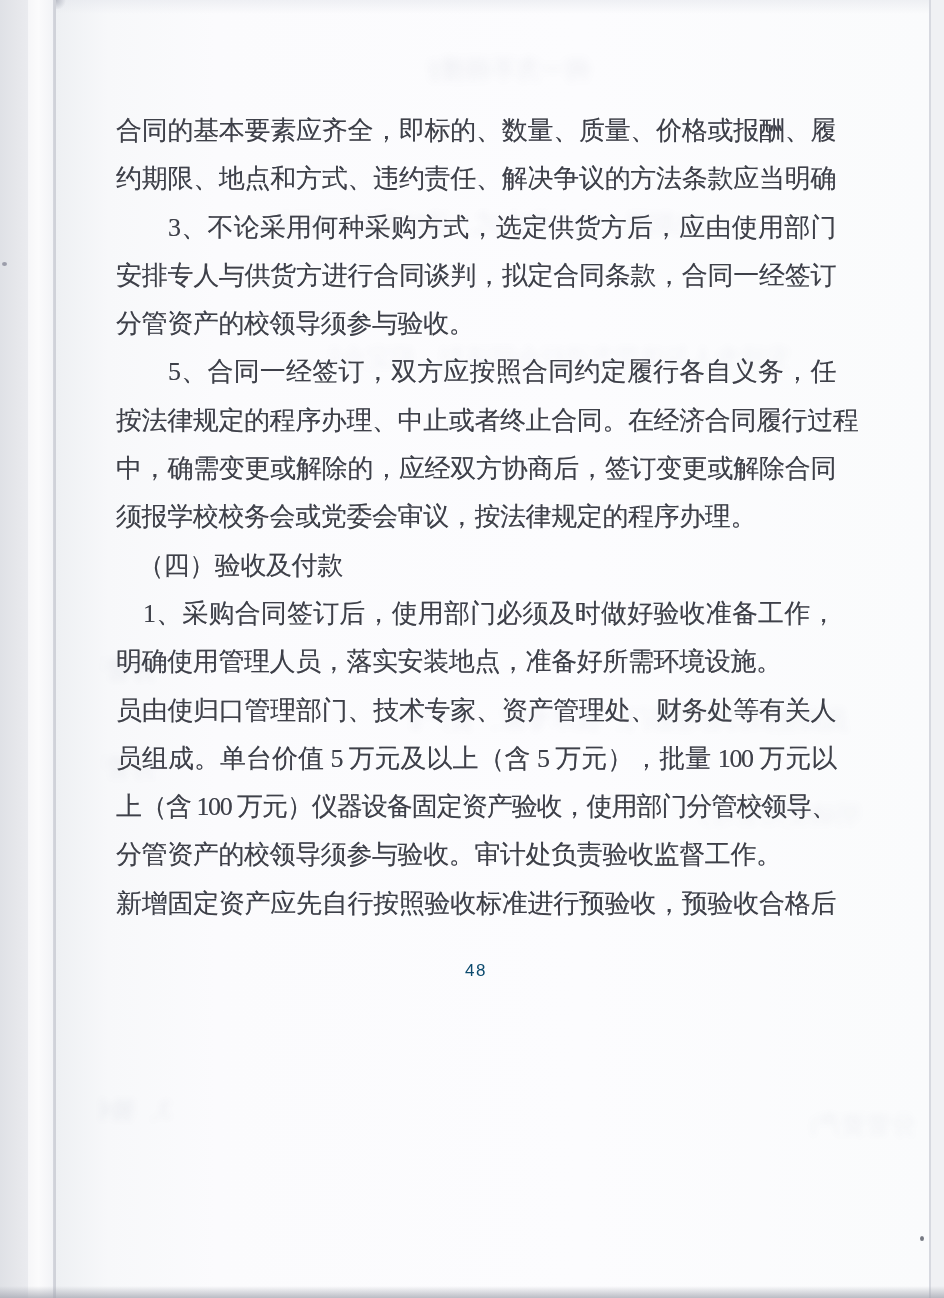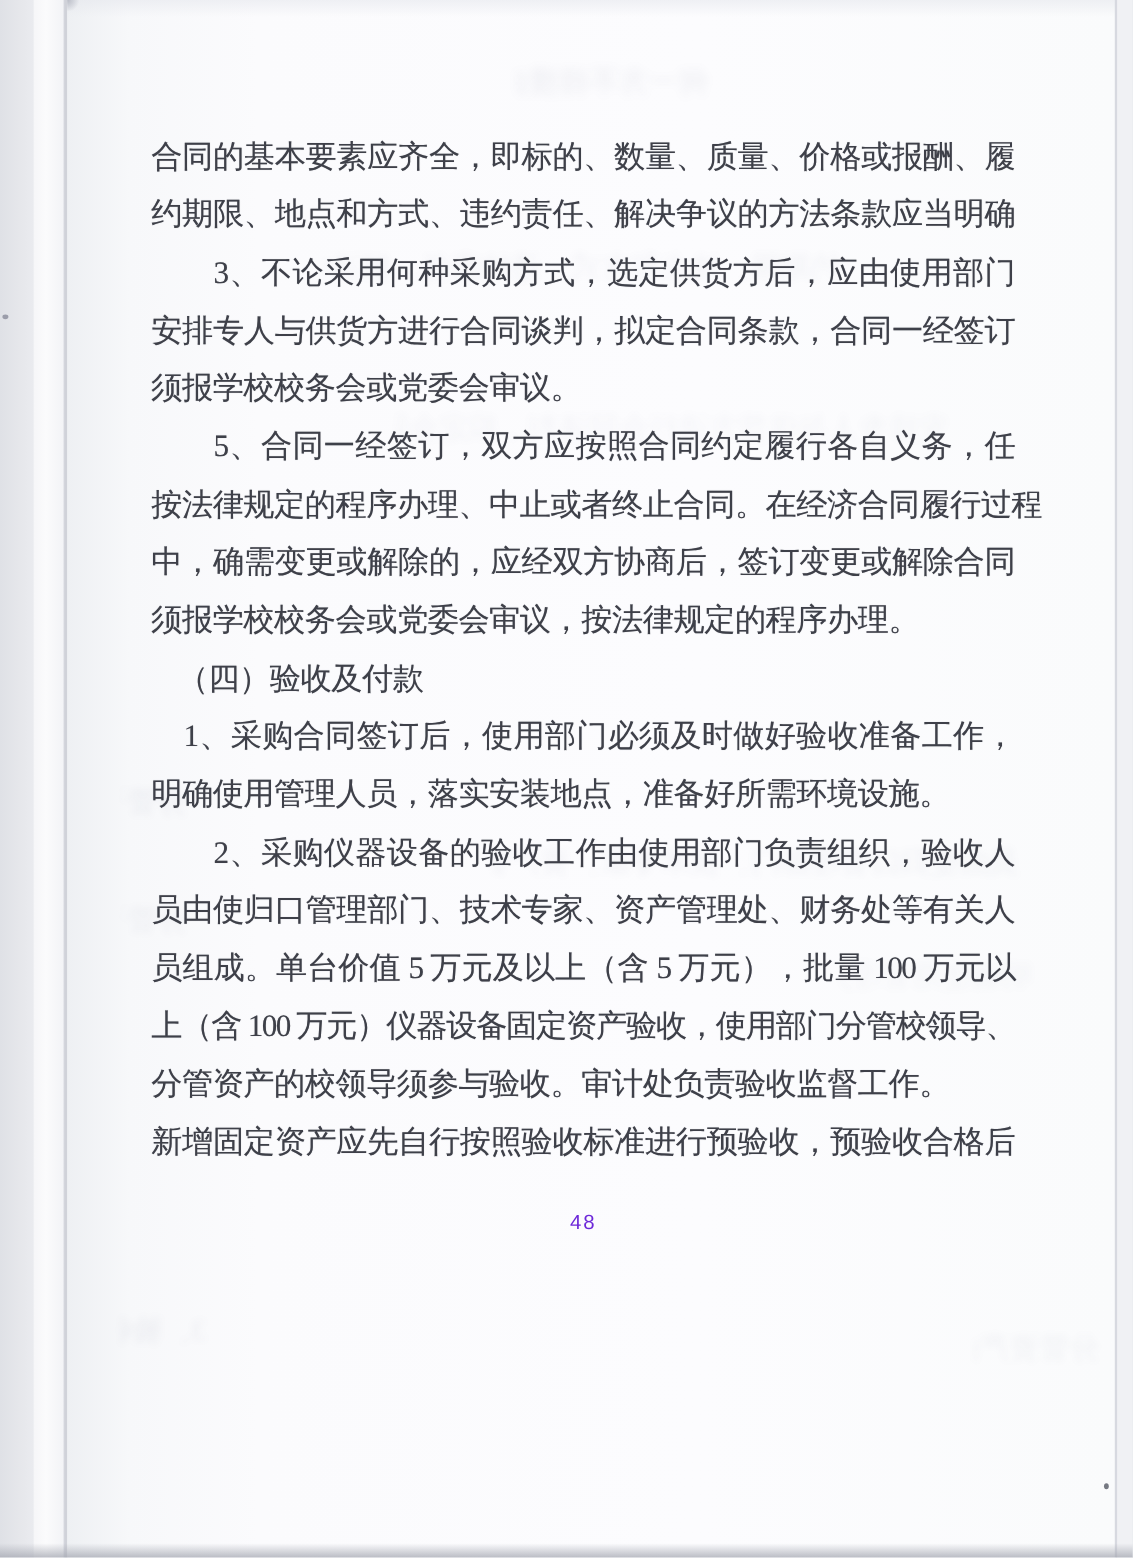--- a/index.html
+++ b/index.html
@@ -23,31 +23,31 @@
   .right-edge-line { position:absolute; left:929px; top:0; width:2px; height:1298px;
     background:#d7d9e0; }
   .right-zone { position:absolute; left:931px; top:0; width:13px; height:1298px;
     background:#f0f1f4; }
   .bottom-edge { position:absolute; left:0; bottom:0; width:944px; height:12px;
     background:linear-gradient(180deg, rgba(170,173,182,0) 0, rgba(164,167,177,.75) 100%); }
   .corner-mark { position:absolute; left:0; top:0; width:10px; height:9px;
     background:radial-gradient(circle at 0 0,#b9bcc6 0,rgba(185,188,198,0) 75%); }
 
   
-  .text-block { position:absolute; left:126px; top:107px; width:720px;
+  .text-block { position:absolute; left:116px; top:107px; width:720px;
     color:#3e4049; }
   .line { width:720px; font-size:26px; line-height:48.3px; white-space:nowrap;
     letter-spacing:-0.4px; text-shadow:0 0 .6px rgba(62,64,73,.45); }
   .j { text-align:justify; text-align-last:justify; }
   .i2 { text-indent:52px; }
   .i1 { text-indent:27px; }
   .i08 { text-indent:22px; }
   .tight { letter-spacing:-1.3px; }
   .footer { margin-top:33px; width:720px; text-align:center; font-size:17px;
-    letter-spacing:1.5px; color:#6d28d9;
+    letter-spacing:1.5px; color:#0c4a6e;
     font-family:"Liberation Sans","DejaVu Sans",sans-serif; }
 
   
   .ghost { position:absolute; transform:scaleX(-1); filter:blur(3px);
     color:#767b96; font-size:25px; line-height:40px; height:40px;
     white-space:nowrap; overflow:hidden; pointer-events:none; }
   .g1 { top:50px;  left:430px; width:160px; opacity:.12; filter:blur(4px); }
   .g2 { top:204px; left:270px; width:430px; opacity:.07; }
   .g3 { top:338px; left:330px; width:460px; opacity:.06; }
   .g4 { top:650px; left:102px; width:54px;  opacity:.11; }
@@ -81,29 +81,28 @@
 <div class="ghost g6">分管资产的校领导须参与验收。审计处负责验收监督工作。</div>
 <div class="ghost g7">明确使用管理人员，落实安装地点，准备好所需环境设施。</div>
 <div class="ghost g8">3、验收程序分为预验收和正式验收两个步骤。相关部门对</div>
 <div class="ghost g9">分管资产的校领导须参与验收。审计处负责验收监督工作。</div>
 
 <div class="text-block">
   <div class="line j">合同的基本要素应齐全，即标的、数量、质量、价格或报酬、履</div>
   <div class="line j">约期限、地点和方式、违约责任、解决争议的方法条款应当明确</div>
   <div class="line j i2">3、不论采用何种采购方式，选定供货方后，应由使用部门</div>
   <div class="line j">安排专人与供货方进行合同谈判，拟定合同条款，合同一经签订</div>
-  <div class="line">须报学校校务会或党委会审议。</div>
+  <div class="line">分管资产的校领导须参与验收。</div>
   <div class="line j i2">5、合同一经签订，双方应按照合同约定履行各自义务，任</div>
   <div class="line j">按法律规定的程序办理、中止或者终止合同。在经济合同履行过程</div>
   <div class="line j">中，确需变更或解除的，应经双方协商后，签订变更或解除合同</div>
   <div class="line">须报学校校务会或党委会审议，按法律规定的程序办理。</div>
   <div class="line i08">（四）验收及付款</div>
   <div class="line j i1">1、采购合同签订后，使用部门必须及时做好验收准备工作，</div>
   <div class="line">明确使用管理人员，落实安装地点，准备好所需环境设施。</div>
-  <div class="line j i2">2、采购仪器设备的验收工作由使用部门负责组织，验收人</div>
   <div class="line j">员由使归口管理部门、技术专家、资产管理处、财务处等有关人</div>
   <div class="line j tight">员组成。单台价值 5 万元及以上（含 5 万元），批量 100 万元以</div>
   <div class="line j tight">上（含 100 万元）仪器设备固定资产验收，使用部门分管校领导、</div>
   <div class="line">分管资产的校领导须参与验收。审计处负责验收监督工作。</div>
   <div class="line j">新增固定资产应先自行按照验收标准进行预验收，预验收合格后</div>
   <div class="footer">48</div>
 </div>
 
 <div class="right-edge-line"></div>
 <div class="right-zone"></div>

